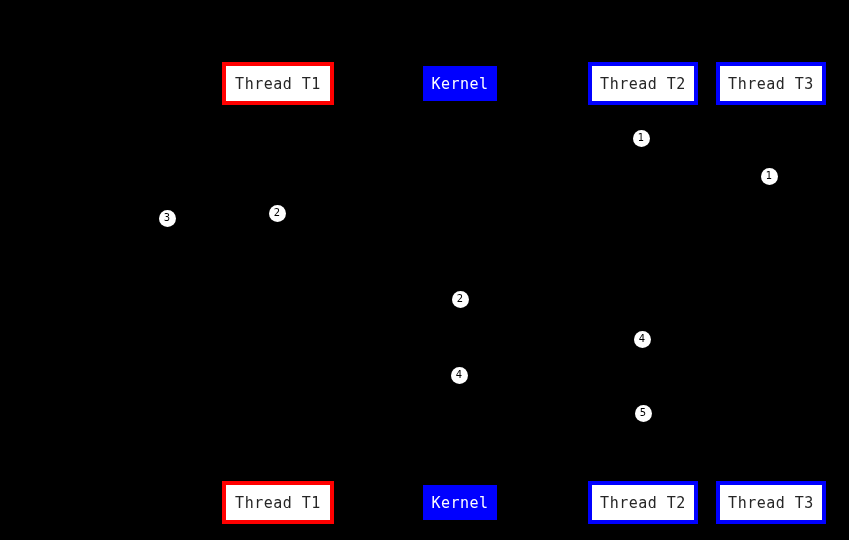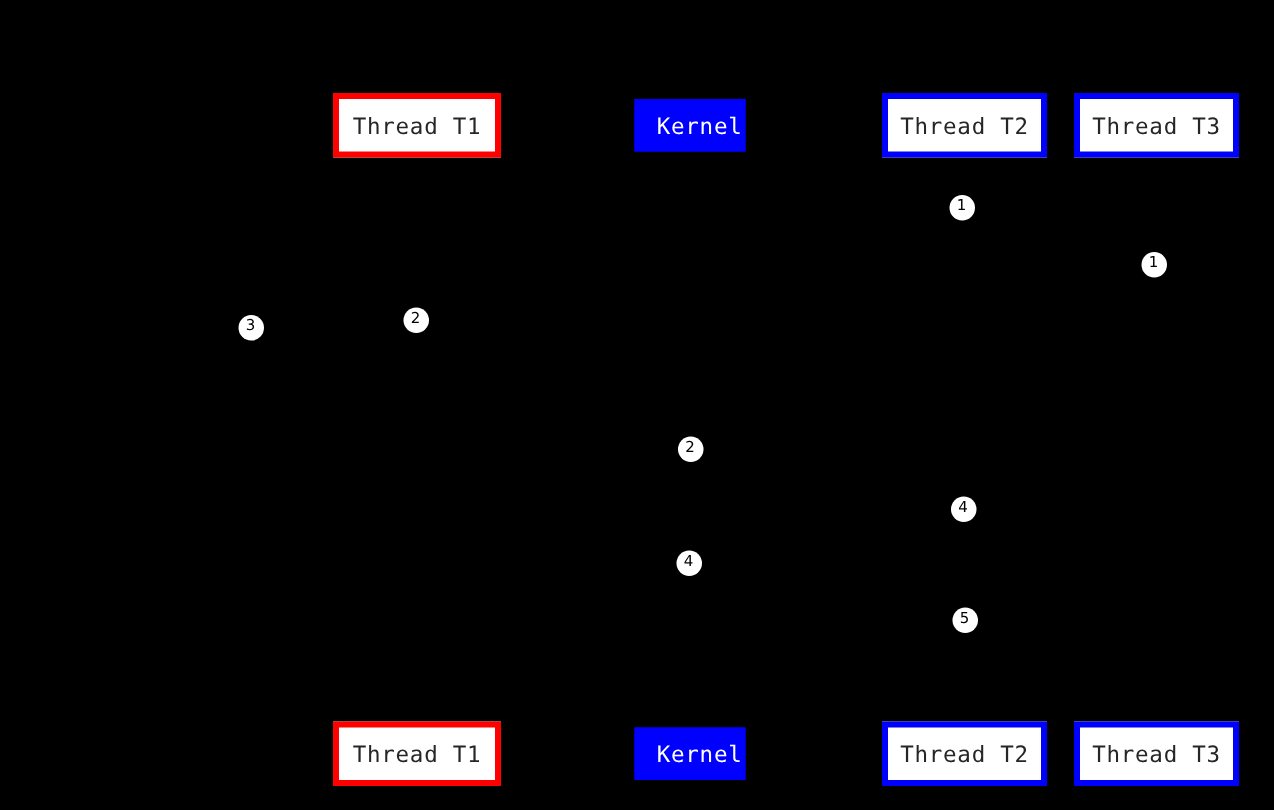--- a/index.html
+++ b/index.html
@@ -47,21 +47,20 @@
     white-space: nowrap;
   }
   .participant.outline {
     background: #ffffff;
     color: #262626;
     border-style: solid;
   }
   .participant.filled {
     color: #ffffff;
     border-style: solid;
-    justify-content: flex-end;
   }
 
   
   .seq-badge {
     position: absolute;
     width: 17px;
     height: 17px;
     border-radius: 50%;
     background: #ffffff;
     color: #000000;

